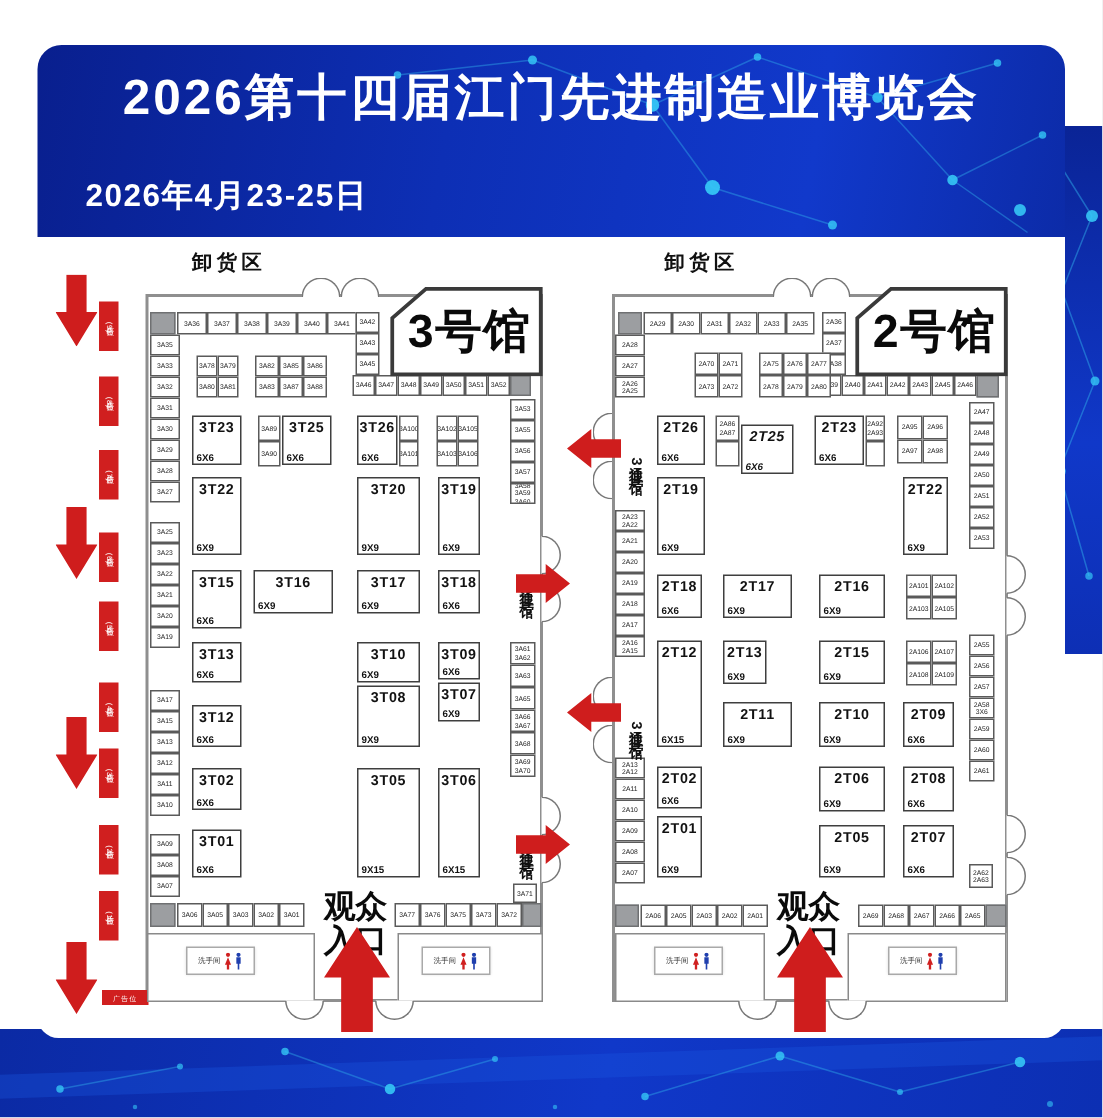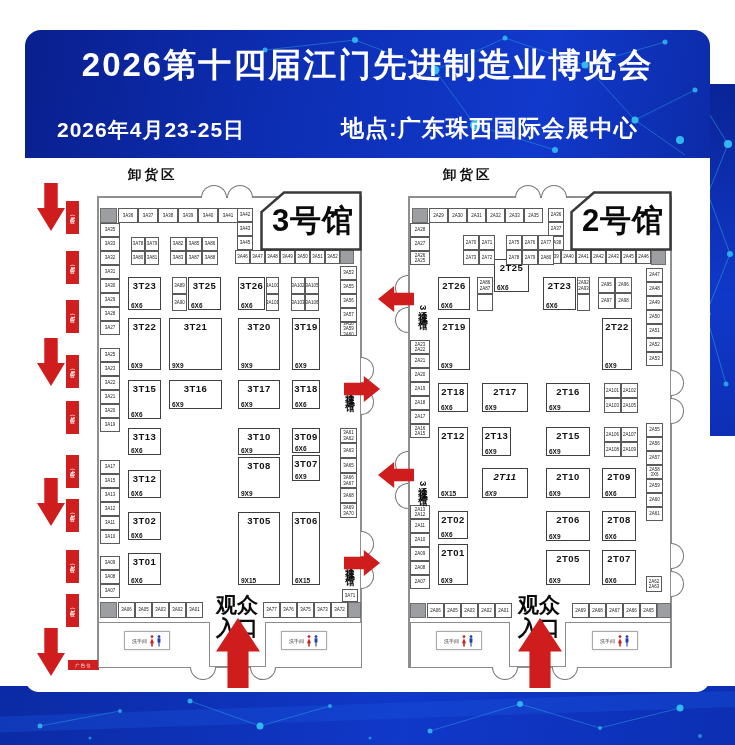--- a/index.html
+++ b/index.html
@@ -136,21 +136,20 @@
           <circle cx="640" cy="12" r="2.5" opacity=".8"></circle>
         <circle cx="450" cy="95" r="5" opacity=".95"></circle>
           <circle cx="610" cy="90" r="3.5" opacity=".9"></circle>
         <circle cx="670" cy="60" r="2.5" opacity=".8"></circle>
           <circle cx="530" cy="120" r="3" opacity=".85"></circle>
         <circle cx="655" cy="110" r="4" opacity=".9"></circle>
       </g>
     </svg>
     <div class="main-title">2026第十四届江门先进制造业博览会</div>
     <div class="h-date">2026年4月23-25日</div>
-    <div class="h-loc">地点:广东珠西国际会展中心</div>
   </div>
 
   <div class="arr arr-down" style="left:37px;top:183px;width:28px;height:48px"></div>
   <div class="arr arr-down" style="left:37px;top:338px;width:28px;height:48px"></div>
   <div class="arr arr-down" style="left:37px;top:478px;width:28px;height:48px"></div>
   <div class="arr arr-down" style="left:37px;top:628px;width:28px;height:48px"></div>
   <div id="hbanner">广告位</div>
 
   <div class="wall" style="left:97px;top:196px;width:265px;height:472px"></div>
   <div class="unload" style="left:128px;top:166px">卸货区</div>
@@ -266,24 +265,20 @@
         <span class="tsize">6X6</span>
       </div>
       <div class="tbooth" style="left: 238px; top: 277px; width: 27px; height: 33px;">
         <span class="tid">3T26</span>
         <span class="tsize">6X6</span>
       </div>
       <div class="tbooth" style="left: 128px; top: 318px; width: 33px; height: 52px;">
         <span class="tid">3T22</span>
         <span class="tsize">6X9</span>
       </div>
-      <div class="tbooth" style="left: 169px; top: 318px; width: 53px; height: 52px;">
-        <span class="tid">3T21</span>
-        <span class="tsize">9X9</span>
-      </div>
       <div class="tbooth" style="left: 238px; top: 318px; width: 42px; height: 52px;">
         <span class="tid">3T20</span>
         <span class="tsize">9X9</span>
       </div>
       <div class="tbooth" style="left: 292px; top: 318px; width: 28px; height: 52px;">
         <span class="tid">3T19</span>
         <span class="tsize">6X9</span>
       </div>
       <div class="tbooth" style="left: 128px; top: 380px; width: 33px; height: 39px;">
         <span class="tid">3T15</span>
@@ -584,21 +579,21 @@
         <span>3A72</span>
       </div>
       <div class="grayblock" style="left: 100px; top: 208px; width: 17px; height: 15px;"></div>
       <div class="grayblock" style="left: 340px; top: 250px; width: 14px; height: 14px;"></div>
       <div class="grayblock" style="left: 100px; top: 602px; width: 17px; height: 16px;"></div>
       <div class="grayblock" style="left: 348px; top: 602px; width: 13px; height: 16px;"></div>
       <div class="tbooth" style="left: 438px; top: 277px; width: 32px; height: 33px;">
         <span class="tid">2T26</span>
         <span class="tsize">6X6</span>
       </div>
-      <div class="tbooth" style="left: 494px; top: 259px; width: 35px; height: 33px;">
+      <div class="tbooth" style="left: 494px; top: 283px; width: 35px; height: 33px; font-style: italic;">
         <span class="tid">2T25</span>
         <span class="tsize">6X6</span>
       </div>
       <div class="tbooth" style="left: 543px; top: 277px; width: 33px; height: 33px;">
         <span class="tid">2T23</span>
         <span class="tsize">6X6</span>
       </div>
       <div class="tbooth" style="left: 438px; top: 318px; width: 32px; height: 52px;">
         <span class="tid">2T19</span>
         <span class="tsize">6X9</span>
@@ -624,21 +619,21 @@
         <span class="tsize">6X15</span>
       </div>
       <div class="tbooth" style="left: 482px; top: 427px; width: 29px; height: 29px;">
         <span class="tid">2T13</span>
         <span class="tsize">6X9</span>
       </div>
       <div class="tbooth" style="left: 546px; top: 427px; width: 44px; height: 29px;">
         <span class="tid">2T15</span>
         <span class="tsize">6X9</span>
       </div>
-      <div class="tbooth" style="left: 482px; top: 468px; width: 46px; height: 30px; font-style: italic;">
+      <div class="tbooth" style="left: 482px; top: 468px; width: 46px; height: 30px;">
         <span class="tid">2T11</span>
         <span class="tsize">6X9</span>
       </div>
       <div class="tbooth" style="left: 546px; top: 468px; width: 44px; height: 30px;">
         <span class="tid">2T10</span>
         <span class="tsize">6X9</span>
       </div>
       <div class="tbooth" style="left: 602px; top: 468px; width: 34px; height: 30px;">
         <span class="tid">2T09</span>
         <span class="tsize">6X6</span>

